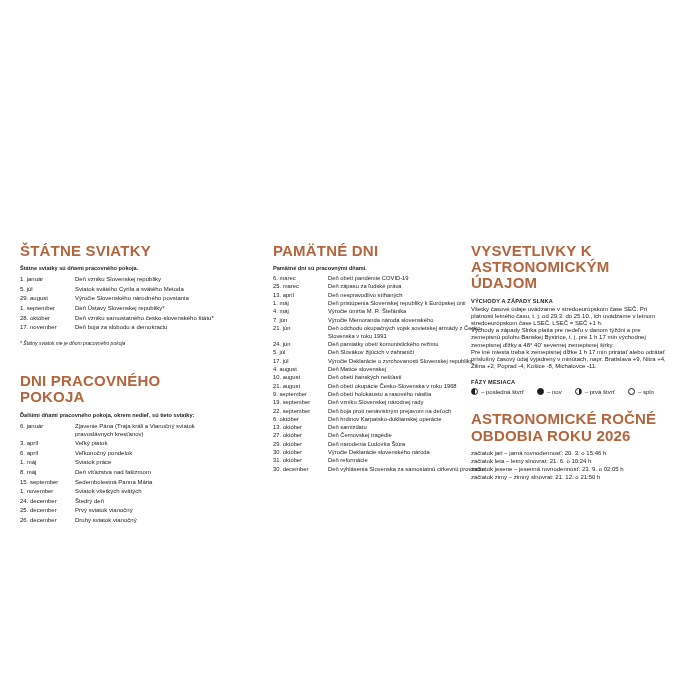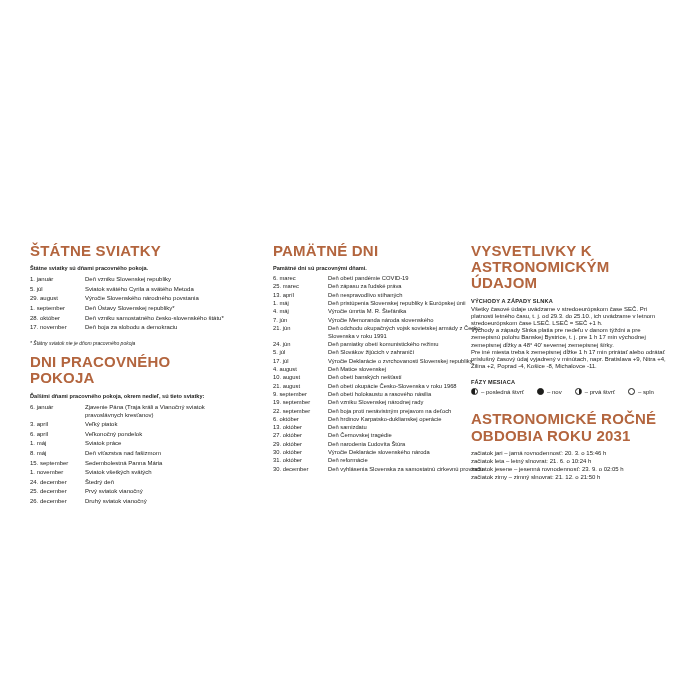--- a/index.html
+++ b/index.html
@@ -1,31 +1,31 @@
 <!DOCTYPE html>
 <html><head>
 <meta charset="utf-8">
 <style>
   html,body{margin:0;padding:0;background:#fff;}
   .page{position:relative;width:700px;height:700px;background:#ffffff;overflow:hidden;
         font-family:"Liberation Sans",sans-serif;color:#1d1d1b;}
   .col{position:absolute;top:243px;}
-  .col1{left:30px;width:206px;}
+  .col1{left:20px;width:206px;}
   .col2{left:253px;width:212px;margin-left:20px;}
   .col3{left:471px;width:197px;}
   h2{font-size:15px;line-height:1.08;font-weight:700;color:#b3653e;margin:0 0 6px 0;letter-spacing:.2px;}
   .intro{font-size:5.6px;font-weight:700;margin:0 0 4px 0;}
   .rows{display:block;}
   .row{display:flex;align-items:flex-start;}
   .col1 .row{font-size:6px;line-height:8px;margin-bottom:1.6px;}
   .col2 .row{font-size:5.8px;line-height:7.9px;margin-bottom:.4px;}
   .date{flex:0 0 55px;}
   .desc{flex:1;}
   .footnote{font-size:5px;font-style:italic;margin-top:9px;}
-  .second-heading{margin-top:8px;}
+  .second-heading{margin-top:27px;}
   .subhead{font-size:5.6px;font-weight:700;margin:9px 0 2px 0;letter-spacing:.2px;}
   .subhead.first{margin-top:4px;}
   .para{font-size:6px;line-height:7.2px;margin:0;}
   .moon-legend{display:flex;align-items:center;gap:13px;margin-top:3px;}
   .moon-item{display:flex;align-items:center;gap:3px;font-size:6px;}
   .moon-icon{width:7px;height:7px;border-radius:50%;border:.8px solid #1d1d1b;box-sizing:border-box;display:inline-block;}
   .last-quarter-moon{background:linear-gradient(90deg,#1d1d1b 50%,#ffffff 50%);}
   .new-moon{background:#1d1d1b;}
   .first-quarter-moon{background:linear-gradient(90deg,#ffffff 50%,#1d1d1b 50%);}
   .full-moon{background:#ffffff;}
@@ -289,21 +289,21 @@
           </span>
 
           <span class="moon-item">
             <span class="moon-icon full-moon"></span>
             <span>– spln</span>
           </span>
         </div>
     </section>
 
     <section class="seasons">
-      <h2>ASTRONOMICKÉ ROČNÉ OBDOBIA ROKU 2031</h2>
+      <h2>ASTRONOMICKÉ ROČNÉ OBDOBIA ROKU 2026</h2>
       <div>
 
           <div class="season-line">začiatok jari – jarná rovnodennosť: 20. 3. o 15:46 h</div>
 
           <div class="season-line">začiatok leta – letný slnovrat: 21. 6. o 10:24 h</div>
 
           <div class="season-line">začiatok jesene – jesenná rovnodennosť: 23. 9. o 02:05 h</div>
 
           <div class="season-line">začiatok zimy – zimný slnovrat: 21. 12. o 21:50 h</div>
         </div>

